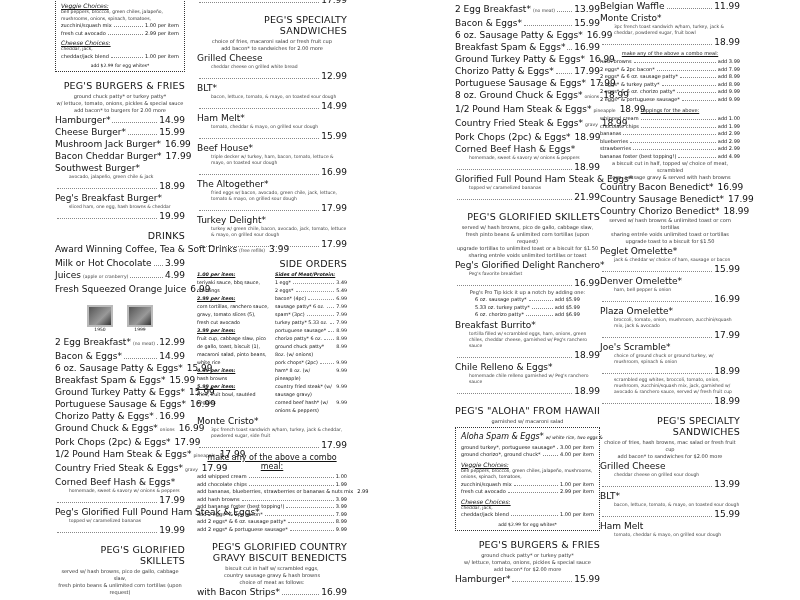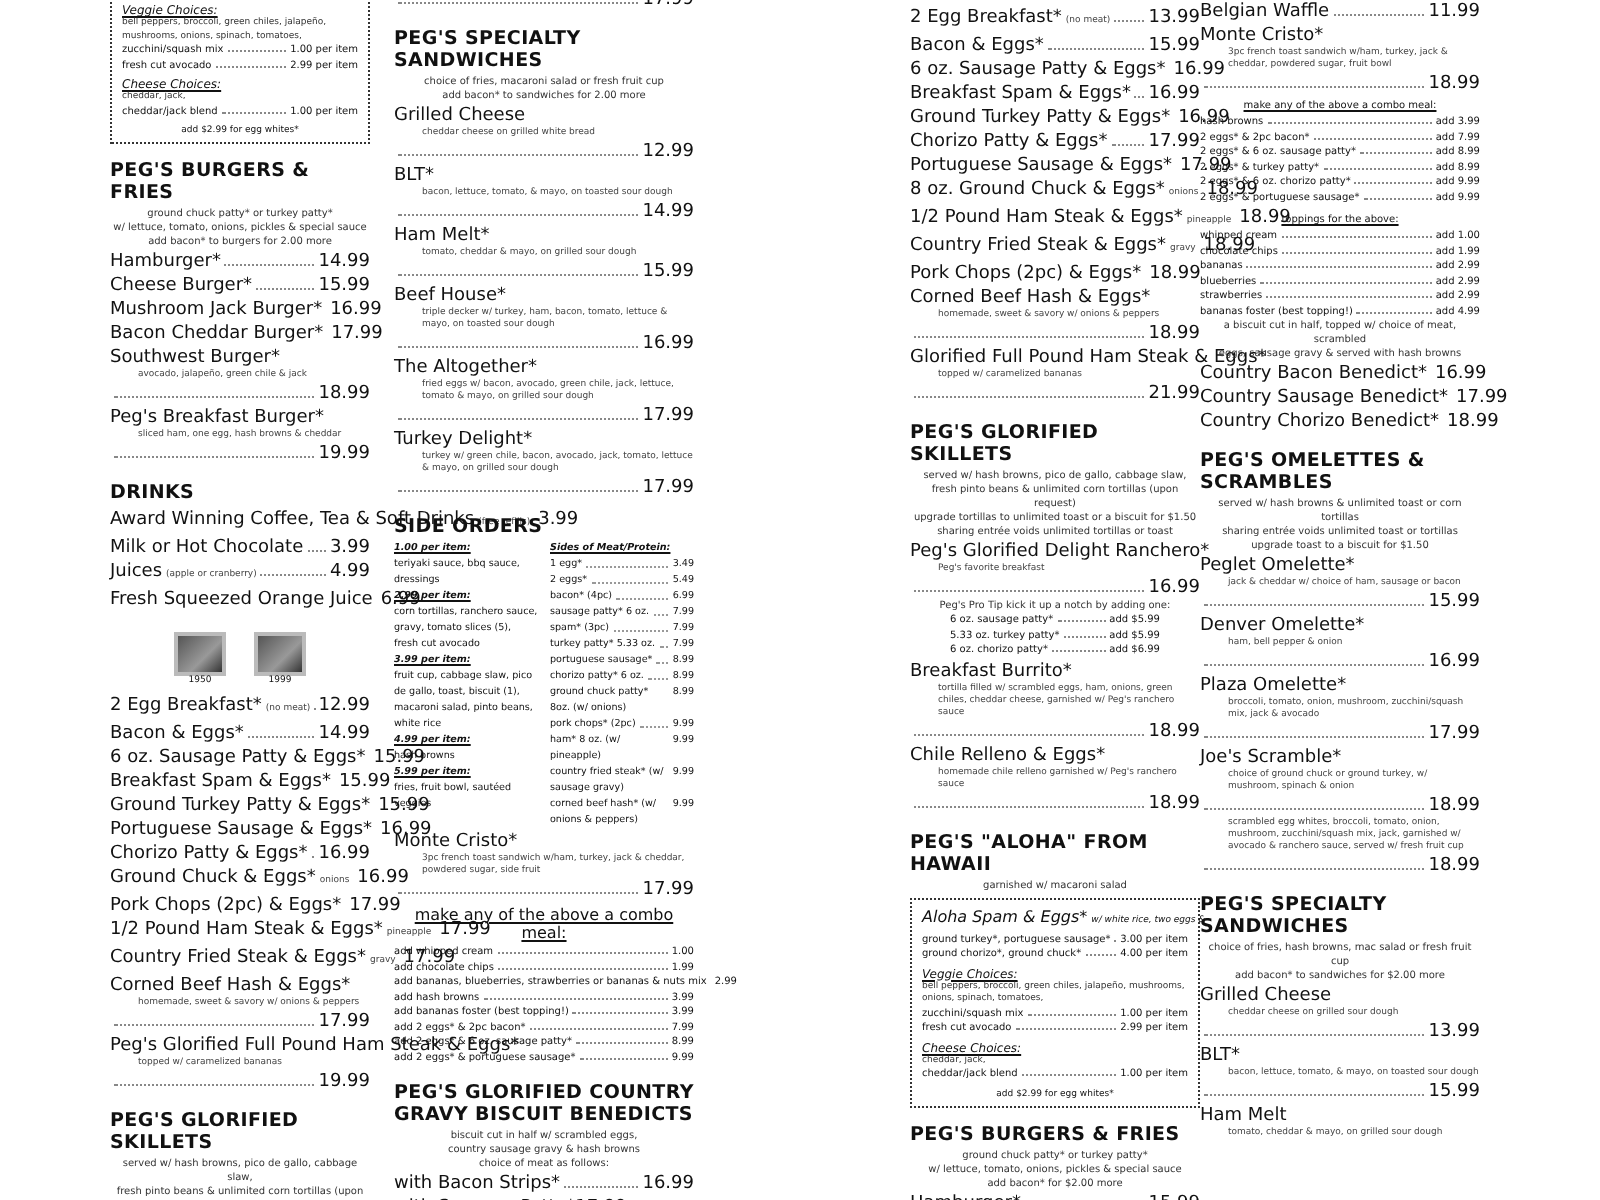--- a/index.html
+++ b/index.html
@@ -2,21 +2,21 @@
 <html><head>
 <meta charset="utf-8">
 <style>
   * { box-sizing: border-box; margin: 0; padding: 0; }
   html, body { width: 800px; height: 600px; overflow: hidden; background: #ffffff; }
   body { font-family: "DejaVu Sans", sans-serif; color: #111; position: relative; }
   .page { position: absolute; top: 0; height: 600px; overflow: hidden; }
   .page.left { left: 0; width: 400px; }
   .page.right { left: 400px; width: 400px; }
   .col { position: absolute; top: 0; }
-  .hdr { font-weight: bold; font-size: 9.5px; text-align: left; letter-spacing: 0.2px; margin: 8px 0 2px; }
+  .hdr { font-weight: normal; font-size: 9.5px; text-align: right; letter-spacing: 0.2px; margin: 8px 0 2px; }
   .sub { font-size: 5px; text-align: center; line-height: 7px; color: #333; }
   .row { display: flex; align-items: baseline; font-size: 9px; line-height: 12px; white-space: nowrap; }
   .row .n { flex: 0 0 auto; }
   .row .n small { font-size: 4.5px; color: #444; margin-left: 2px; }
   .row .d { flex: 1 1 auto; border-bottom: 1px dotted #888; margin: 0 2px; height: 7px; }
   .row .p { flex: 0 0 auto; }
   .desc { font-size: 4.5px; line-height: 6px; color: #444; padding-left: 14px; }
   .sm .row { font-size: 5px; line-height: 7.5px; }
   .sm .row .d { height: 4px; }
   .box { border: 1.5px dotted #333; padding: 3px 5px; margin: 2px 0; }
@@ -848,21 +848,20 @@
         </div>
         <div>
           <div class="row">
             <span class="n">Country Chorizo Benedict*</span>
             <span class="d"></span>
             <span class="p">18.99</span>
           </div>
         </div>
       </div>
 
-    <div class="hdr">PEG'S OMELETTES &amp; SCRAMBLES</div>
     <div class="sub">served w/ hash browns &amp; unlimited toast or corn tortillas</div>
     <div class="sub">sharing entrée voids unlimited toast or tortillas</div>
     <div class="sub">upgrade toast to a biscuit for $1.50</div>
     <div id="r2-omelettes">
         <div>
           <div class="row">
             <span class="n">Peglet Omelette*</span>
           </div>
           <div class="desc">jack &amp; cheddar w/ choice of ham, sausage or bacon</div>
           <div class="row">

